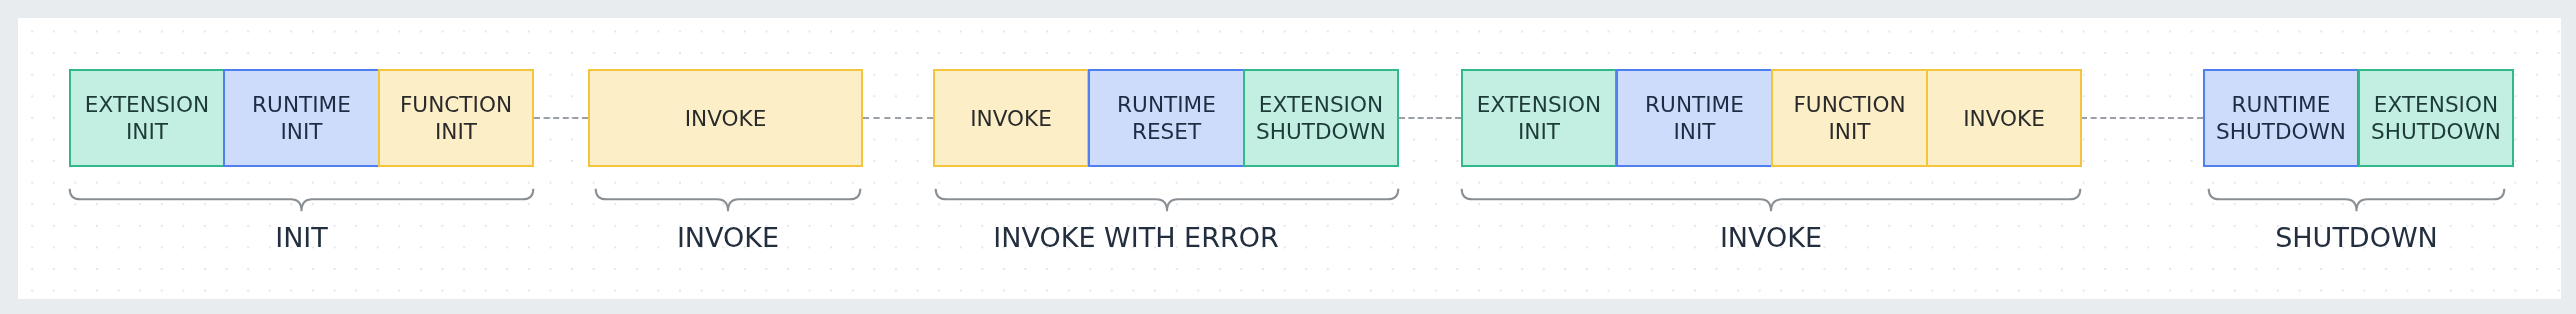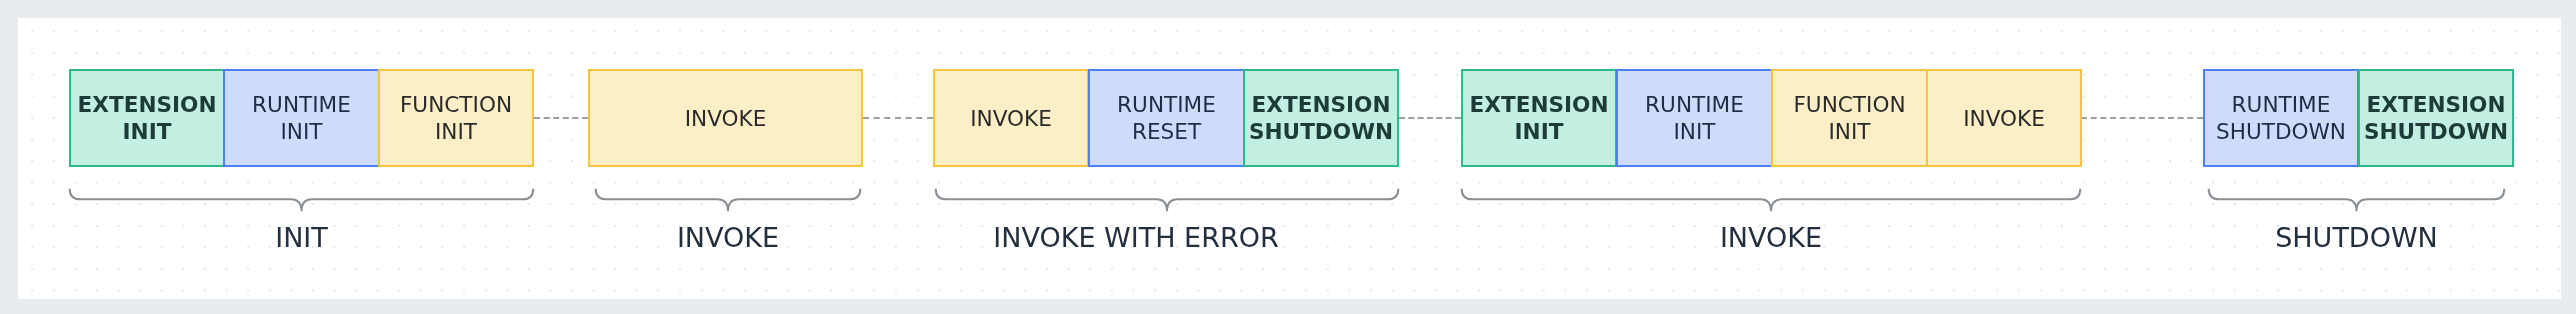--- a/index.html
+++ b/index.html
@@ -17,21 +17,21 @@
   .connector {
     position: absolute; top: 117px; height: 0;
     border-top: 2px dashed #9aa0a6;
   }
   .box {
     position: absolute; top: 69px; height: 98px; box-sizing: border-box;
     display: flex; align-items: center; justify-content: center; text-align: center;
     font-size: 21.6px; line-height: 27px; color: #1f2d3a; letter-spacing: 0px;
   }
   .box span { display: block; white-space: pre-line; }
-  .box.ext { background: #c3eee2; border: 2px solid #31b98c; color: #1d3b38; font-weight: bold; }
+  .box.ext { background: #c3eee2; border: 2px solid #31b98c; color: #1d3b38; }
   .box.rt  { background: #cddcfa; border: 2px solid #4f7ff0; color: #1f2d44; align-items: center; }
   .box.fn  { background: #fcefc7; border: 2px solid #f3c53c; color: #2a2a2a; }
   .brace { position: absolute; top: 186px; height: 28px; }
   .brace svg { display: block; width: 100%; height: 100%; overflow: visible; }
   .group-label {
     position: absolute; top: 220px; height: 35px; line-height: 35px;
     text-align: center; font-size: 27px; color: #232f3e; white-space: nowrap;
   }
 </style>
 </head>

